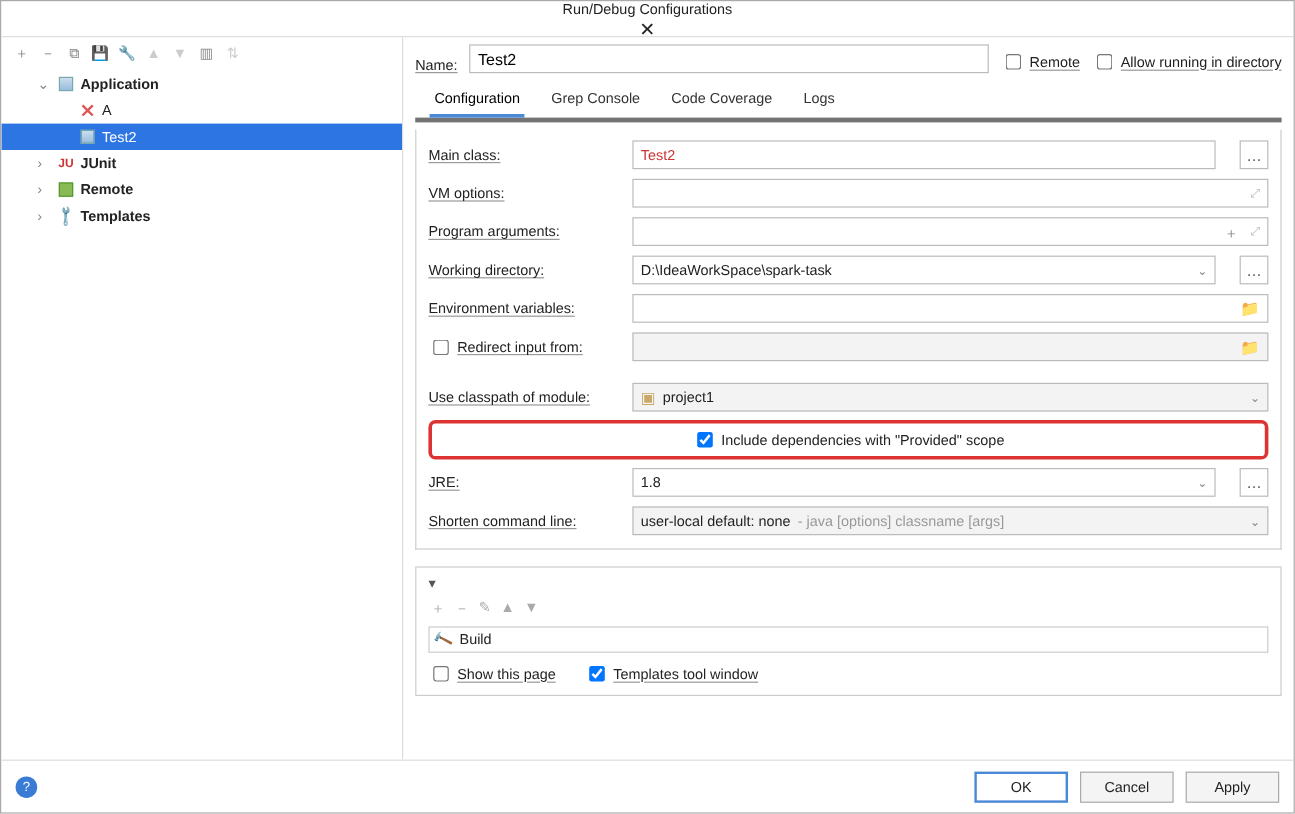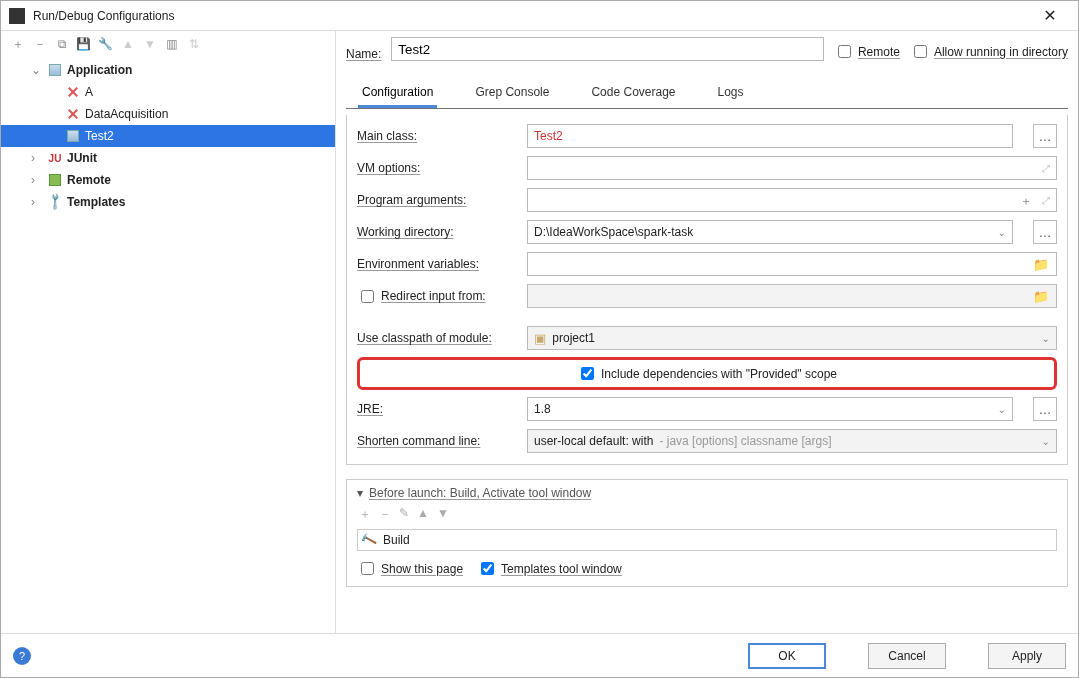--- a/index.html
+++ b/index.html
@@ -1,18 +1,18 @@
 <!DOCTYPE html>
 <html><head>
 <meta charset="utf-8">
 <style>
   * { box-sizing: border-box; }
   html,body { margin:0; padding:0; font-family: "Segoe UI", sans-serif; font-size:12px; color:#222; background:#fff; }
   body { width:1079px; height:678px; display:flex; flex-direction:column; border:1px solid #aaa; }
-  .titlebar { height:30px; display:flex; align-items:center; padding:0 8px; border-bottom:1px solid #ddd; }
+  .titlebar { height:30px; display:flex; align-items:center; padding:0 8px; border-bottom:1px solid #ddd;flex-direction:column; }
   .titlebar .app-icn { width:16px; height:16px; background:#333; margin-right:8px; }
   .titlebar .title { flex:1; }
   .titlebar .close { width:40px; text-align:center; font-size:16px; }
   .content { flex:1; display:flex; overflow:hidden; }
   .left-pane { width:335px; border-right:1px solid #ddd; display:flex; flex-direction:column; }
   .toolbar { height:26px; display:flex; align-items:center; gap:8px; padding:4px 10px; color:#888; }
   .tb-icn { width:14px; height:14px; display:flex; align-items:center; justify-content:center; }
   .tree { flex:1; overflow:auto; padding-top:2px; }
   .tree-row { height:22px; display:flex; align-items:center; padding-left:12px; gap:4px; }
   .tree-row.sel { background:#2e75e4; color:#fff; }
@@ -26,45 +26,45 @@
   .x-icn:before,.x-icn:after{content:"";position:absolute;left:5px;top:0;width:2px;height:12px;background:#d55;}
   .x-icn:before{transform:rotate(45deg);} .x-icn:after{transform:rotate(-45deg);}
   .junit-icn{ color:#c33; font-weight:bold; font-size:10px; }
   .remote-icn{ width:12px;height:12px;background:#8b5; border:1px solid #593; }
   .wrench-icn{ transform:rotate(45deg); font-size:12px; color:#888;}
   .right-pane { flex:1; display:flex; flex-direction:column; padding:6px 10px 0 10px; gap:6px; overflow:hidden;}
   .name-row { display:flex; align-items:flex-end; gap:10px; }
   .name-row input[type=text]{ flex:1; min-width:0; height:24px; border:1px solid #bbb; padding:0 6px; }
   .chk { display:flex; align-items:center; gap:4px; }
   .chk input{ width:13px;height:13px; }
-  .tabs { display:flex; gap:34px; border-bottom:1px solid #737373; padding:0 12px; margin-top:10px; }
+  .tabs { display:flex; gap:18px; border-bottom:4px solid #737373; padding:0 12px; margin-top:0; }
   .tab { padding:8px 4px 6px 4px; color:#333; border-bottom:3px solid transparent; }
   .tab.active { border-bottom-color:#4a88d8; color:#000; }
   .form { border:1px solid #ccc; border-top:none; padding:8px 10px 10px 10px; flex:0 0 auto; display:flex; flex-direction:column; gap:6px; }
   .frow { display:flex; align-items:center; gap:20px; min-height:26px; position:relative;}
   .flab { width:150px; }
   .finput { flex:1; height:24px; border:1px solid #bbb; background:#fff; padding:0 6px; display:flex; align-items:center; gap:6px; position:relative;}
   .finput.red { color:#c33; }
   .finput .placeholder { color:#999; }
   .dd-arrow{position:absolute; right:6px; top:6px; color:#888; font-size:10px;}
   .side-btn { width:24px; height:24px; border:1px solid #bbb; display:flex; align-items:center; justify-content:center; font-size:13px; color:#555; }
   .expand-ic{position:absolute; right:6px; top:6px; color:#bbb; font-size:10px;}
   .inside-icn{position:absolute; right:6px; top:4px; color:#999;}
   .hl { border:3px solid #d33; border-radius:6px; padding:4px 8px; }
   .hl .frow{min-height:auto;}
   .before-launch { border:1px solid #ccc; margin-top:8px; padding:6px 10px 8px 10px; display:flex; flex-direction:column; gap:4px;}
   .bl-head { display:flex; align-items:center; gap:6px; color:#555; }
   .bl-tb { display:flex; gap:8px; color:#aaa; padding:2px 2px; }
   .bl-list { border:1px solid #ccc; height:22px; display:flex; align-items:center; gap:6px; padding:0 4px;}
   .hammer{ color:#4a8; transform:rotate(-20deg); }
-  .bl-foot { display:flex; gap:14px; align-items:center; padding-top:4px;}
+  .bl-foot { display:flex; gap:24px; align-items:center; padding-top:4px;}
   .footer { height:44px; border-top:1px solid #ddd; display:flex; align-items:center; padding:0 12px; }
   .help { width:18px;height:18px;border-radius:50%;background:#3a7bd5;color:#fff;display:flex;align-items:center;justify-content:center;font-size:11px;}
   .footer-btns{ margin-left:auto; display:flex; gap:10px;}
-  .btn { min-width:78px; height:26px; border:1px solid #aaa; background:#f4f4f4; display:flex; align-items:center; justify-content:center;margin-left:32px; }
+  .btn { min-width:78px; height:26px; border:1px solid #aaa; background:#f4f4f4; display:flex; align-items:center; justify-content:center; }
   .btn.primary{ border:2px solid #4a88d8; background:#fff; }
   .u { text-decoration:underline; text-decoration-color:#999; text-underline-offset:2px;}
   .folder-icn{color:#c9a86a;font-size:13px;}
   .plus-icn{color:#888;}
 </style>
 </head>
 <body>
 
 <div class="titlebar">
   <div class="app-icn"></div>
@@ -92,26 +92,20 @@
         <span class="nd-icn">
             <span class="box-icn"></span>
           </span>
         <span class="bold">Application</span>
       </div>
       <div class="tree-row lvl2">
         <span class="nd-icn">
             <span class="x-icn"></span>
           </span>
         <span>A</span>
-      </div>
-      <div class="tree-row lvl2">
-        <span class="nd-icn">
-            <span class="x-icn"></span>
-          </span>
-        <span>DataAcquisition</span>
       </div>
       <div class="tree-row lvl2 sel">
         <span class="nd-icn">
             <span class="box-icn"></span>
           </span>
         <span>Test2</span>
       </div>
       <div class="tree-row lvl1">
         <span class="exp">›</span>
         <span class="nd-icn junit-icn">JU</span>
@@ -226,31 +220,30 @@
         <span class="flab u">JRE:</span>
         <div class="finput">
             <span>1.8</span>
             <span class="dd-arrow">⌄</span>
           </div>
         <div class="side-btn">…</div>
       </div>
       <div class="frow">
         <span class="flab u">Shorten command line:</span>
         <div class="finput" style="background:#f3f3f3">
-          <span>user-local default: with</span>
+          <span>user-local default: none</span>
             <span class="placeholder"> - java [options] classname [args]</span>
           <span class="dd-arrow">⌄</span>
         </div>
       </div>
     </div>
 
     <div class="before-launch">
       <div class="bl-head">
         <span>▾</span>
-        <span class="u">Before launch: Build, Activate tool window</span>
       </div>
       <div class="bl-tb">
         <span>＋</span>
         <span>－</span>
         <span>✎</span>
         <span>▲</span>
         <span>▼</span>
       </div>
       <div class="bl-list">
         <span class="hammer">🔨</span>

